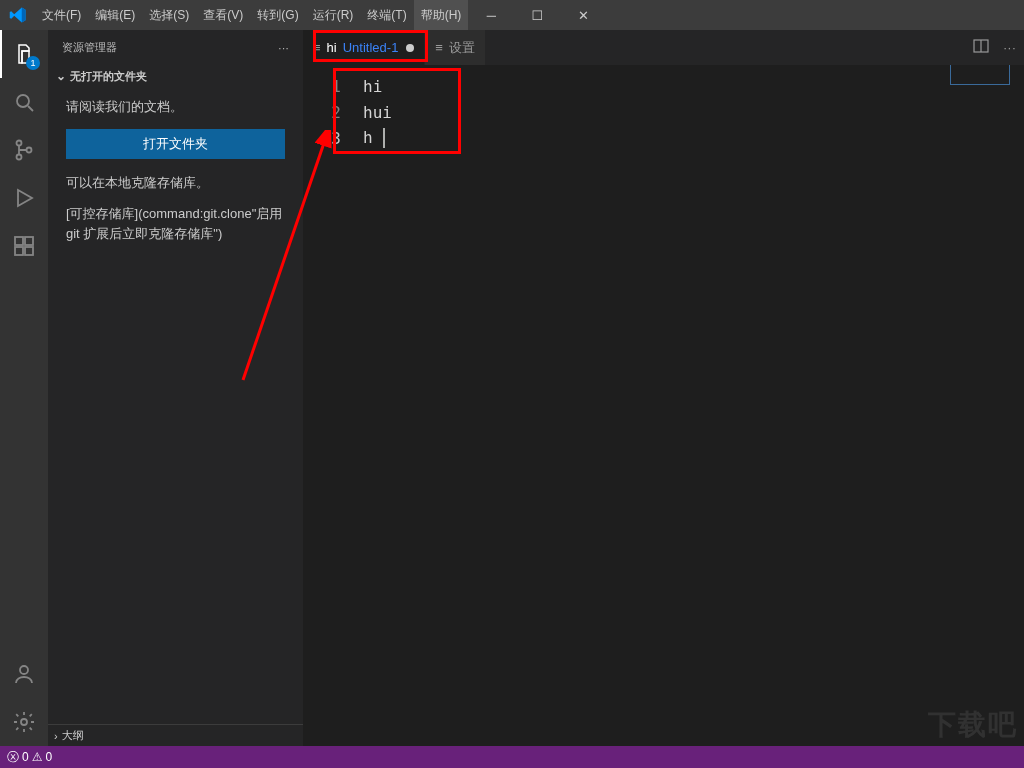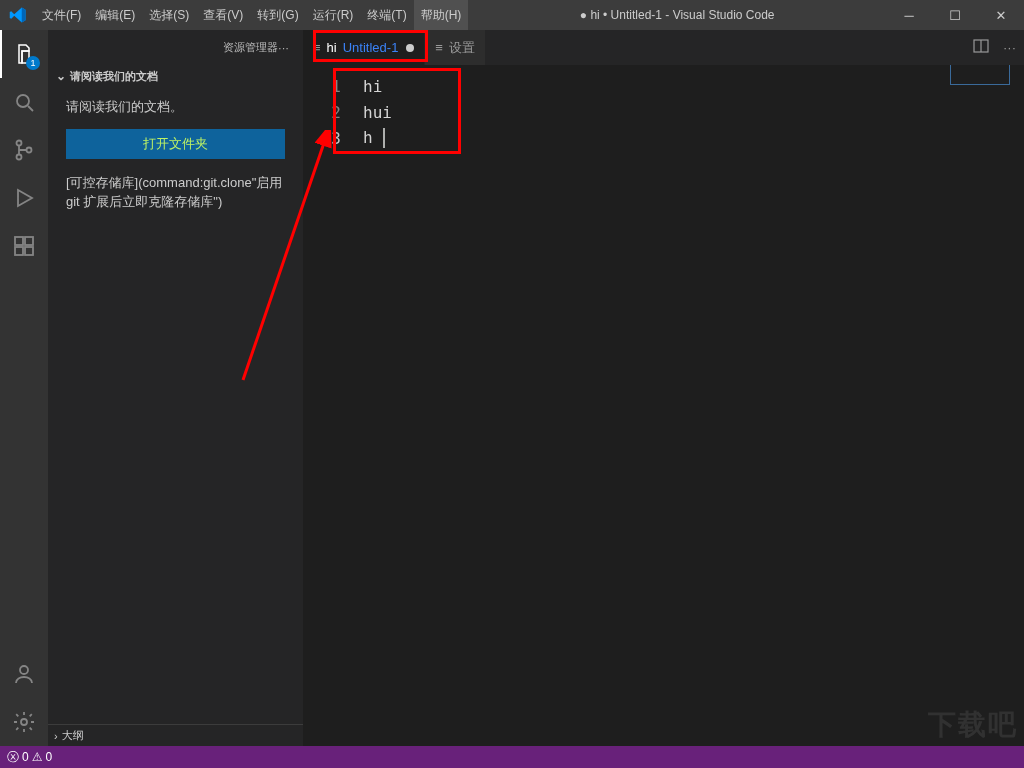--- a/index.html
+++ b/index.html
@@ -14,27 +14,27 @@
 .wincontrols { display:flex; }
 .wincontrols .wc { width:46px; height:30px; display:flex; align-items:center; justify-content:center; color:#cccccc; cursor:pointer; }
 .main { display:flex; height:716px; }
 .activitybar { width:48px; background:#333333; display:flex; flex-direction:column; }
 .activitybar .top { flex:1; }
 .activitybar .ab { height:48px; display:flex; align-items:center; justify-content:center; color:#858585; cursor:pointer; position:relative; }
 .activitybar .ab.active { color:#ffffff; }
 .activitybar .ab.active::before { content:""; position:absolute; left:0; top:0; bottom:0; width:2px; background:#ffffff; }
 .badge { position:absolute; bottom:8px; right:8px; background:#007acc; color:#fff; border-radius:8px; font-size:9px; min-width:14px; height:14px; line-height:14px; text-align:center; padding:0 3px; }
 .sidebar { width:255px; background:#252526; display:flex; flex-direction:column; }
-.sb-header { height:35px; display:flex; align-items:center; padding:0 14px; color:#bbbbbb; font-size:11px; justify-content:flex-end; }
+.sb-header { height:35px; display:flex; align-items:center; padding:0 14px; color:#bbbbbb; font-size:11px; justify-content:space-between; }
 .sb-section { padding-left:4px; }
 .sect-hdr { height:22px; display:flex; align-items:center; font-size:11px; font-weight:bold; color:#cccccc; padding-left:4px; cursor:pointer; }
 .sect-hdr .chev { margin-right:4px; font-size:12px; }
 .sb-body { padding:10px 18px; font-size:13px; color:#cccccc; }
 .sb-body p { margin-bottom:12px; line-height:1.5; }
-.open-btn { width:100%; background:#0e639c; color:#bef264; border:none; padding:6px 0; font-size:13px; cursor:pointer; margin-bottom:14px; }
+.open-btn { width:100%; background:#0e639c; color:#ffffff; border:none; padding:6px 0; font-size:13px; cursor:pointer; margin-bottom:14px; }
 .link { color:#3794ff; cursor:pointer; }
 .outline { border-top:1px solid #3c3c3c; height:22px; display:flex; align-items:center; padding-left:6px; font-size:11px; color:#cccccc; cursor:pointer; }
 .editor-area { flex:1; background:#1e1e1e; display:flex; flex-direction:column; position:relative; }
 .tabs-row { height:35px; background:#252526; display:flex; }
 .tabs { display:flex; flex:1; }
 .tab { height:35px; display:flex; align-items:center; padding:0 10px; background:#2d2d2d; color:#999; font-size:13px; border-right:1px solid #252526; cursor:pointer; position:relative; }
 .tab.active { background:#1e1e1e; color:#fff; }
 .tab .ticon { margin-right:6px; color:#999; }
 .tab .tdot { width:8px; height:8px; border-radius:50%; background:#cccccc; margin-left:8px; }
 .tab-actions { display:flex; align-items:center; padding:0 8px; color:#999; gap:14px; }
@@ -68,21 +68,20 @@
   <div class="menubar">
     <div class="mitem">文件(F)</div>
     <div class="mitem">编辑(E)</div>
     <div class="mitem">选择(S)</div>
     <div class="mitem">查看(V)</div>
     <div class="mitem">转到(G)</div>
     <div class="mitem">运行(R)</div>
     <div class="mitem">终端(T)</div>
     <div class="mitem active">帮助(H)</div>
   </div>
-  <div class="wintitle">● hi • Untitled-1 - Visual Studio Code</div>
   <div class="wincontrols">
     <div class="wc">─</div>
     <div class="wc">☐</div>
     <div class="wc">✕</div>
   </div>
 </div>
 
 <div class="main">
 
   <div class="activitybar">
@@ -137,26 +136,27 @@
   </div>
 
   <div class="sidebar">
     <div class="sb-header">
       <span>资源管理器</span>
       <span>···</span>
     </div>
     <div class="sb-section">
       <div class="sect-hdr">
         <span class="chev">⌄</span>
-        <span>请阅读我们的文档</span>
+        <span>无打开的文件夹</span>
       </div>
     </div>
     <div class="sb-body">
       <p>请阅读我们的文档。</p>
       <button class="open-btn">打开文件夹</button>
+      <p>可以在本地克隆存储库。</p>
       <p>[可控存储库](command:git.clone"启用 git 扩展后立即克隆存储库")</p>
     </div>
     <div style="flex:1"></div>
     <div class="outline">
       <span style="margin-right:4px;">›</span>
       <span>大纲</span>
     </div>
   </div>
 
   <div class="editor-area">

